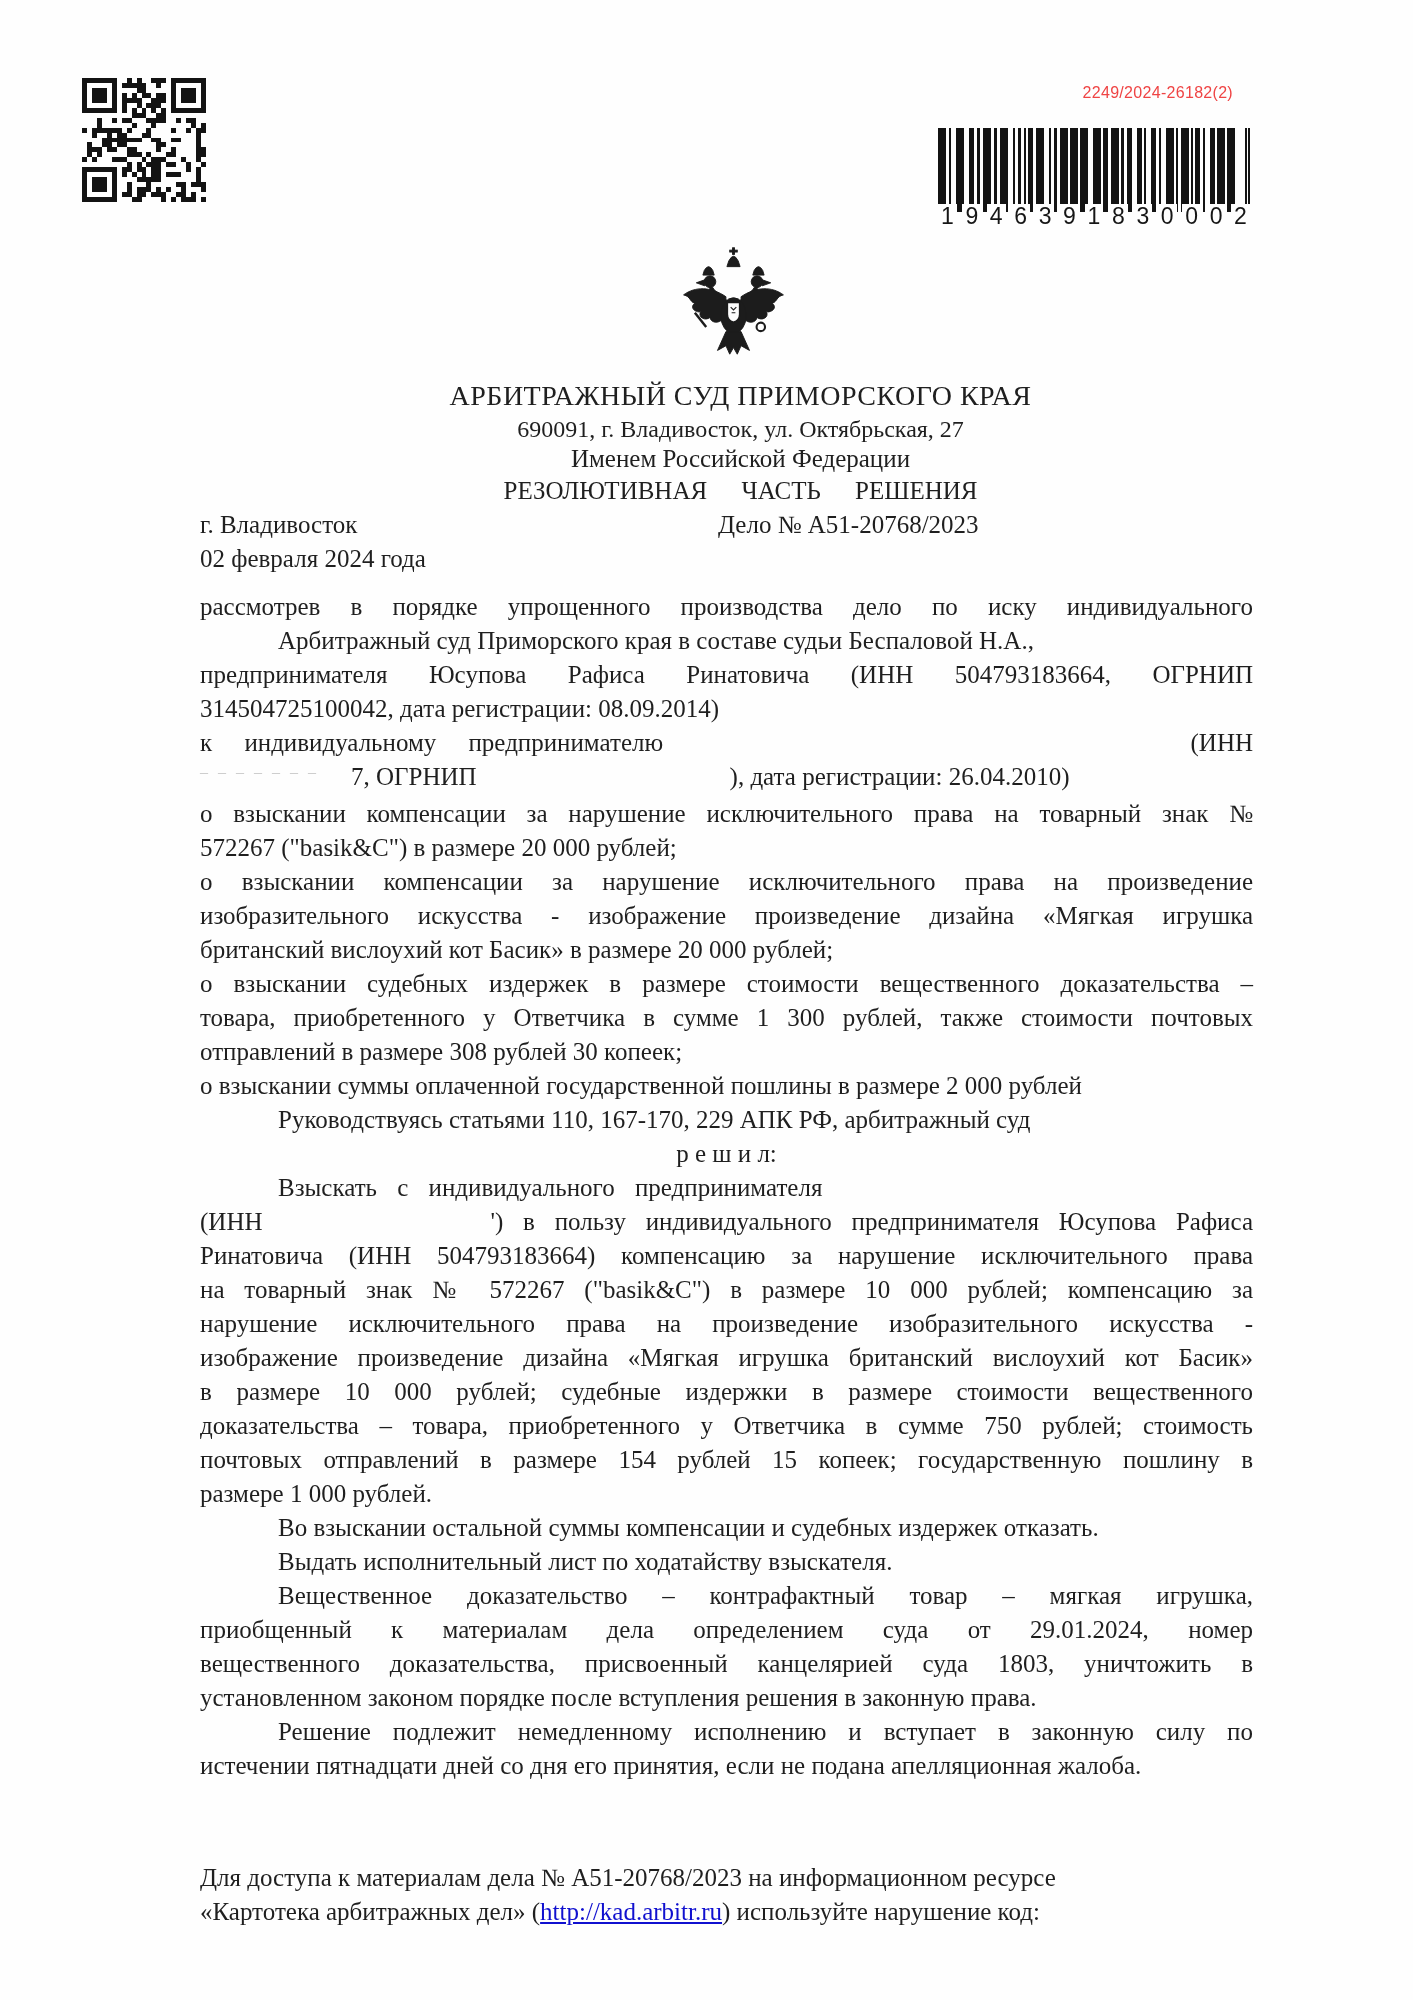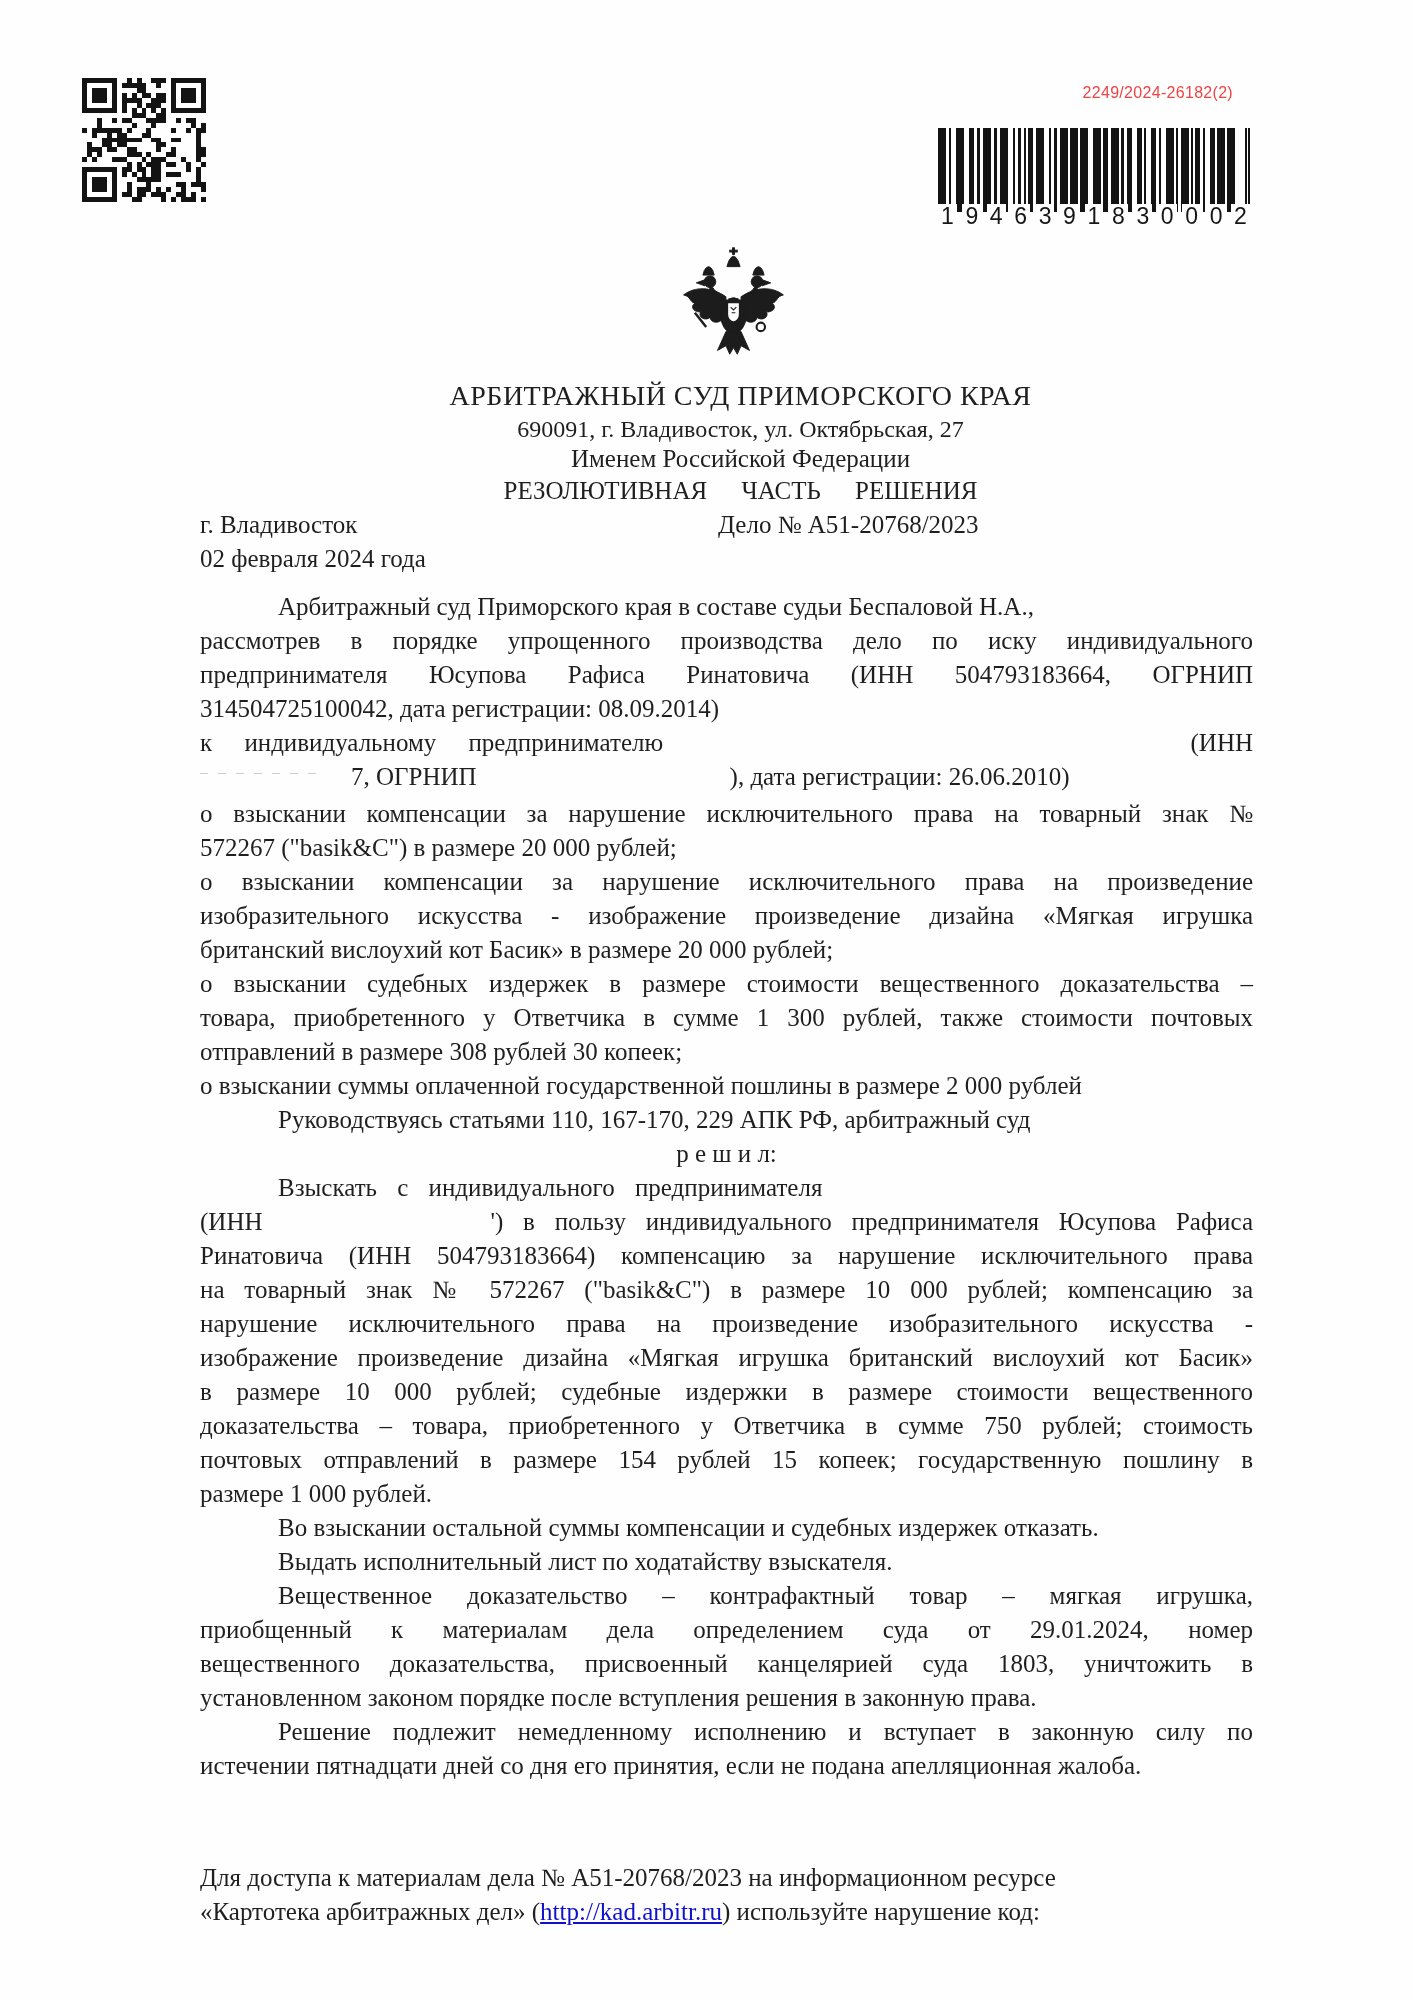--- a/index.html
+++ b/index.html
@@ -347,34 +347,34 @@
       <div class="h-type">РЕЗОЛЮТИВНАЯ ЧАСТЬ РЕШЕНИЯ</div>
     </div>
 
     <div class="caseline">
       <span>г. Владивосток</span>
       <span class="caselabel">Дело №  А51-20768/2023</span>
     </div>
     <div class="dateline">02 февраля 2024 года</div>
 
     <div class="bodylines">
+        <div class="tl str"><span>рассмотрев в порядке упрощенного производства дело по иску индивидуального</span></div>
         <div class="tl ind"><span>Арбитражный суд Приморского края в составе судьи Беспаловой Н.А.,</span></div>
-        <div class="tl str"><span>рассмотрев в порядке упрощенного производства дело по иску индивидуального</span></div>
         <div class="tl str"><span>предпринимателя Юсупова Рафиса Ринатовича (ИНН 504793183664, ОГРНИП</span></div>
         <div class="tl"><span>314504725100042, дата регистрации: 08.09.2014)</span></div>
         <div class="tl fx">
           <span style="word-spacing: 26px;">к индивидуальному предпринимателю</span>
           <span class="gap" style="flex: 1 1 auto;"></span>
           <span>(ИНН</span>
         </div>
         <div class="tl fx">
           <span class="ghost">– – – – – – –</span>
           <span>7, ОГРНИП</span>
           <span class="gap" style="flex: 0 0 205px;"></span>
-          <span>), дата регистрации: 26.06.2010)</span>
+          <span>), дата регистрации: 26.04.2010)</span>
           <span class="gap" style="flex: 1 1 auto;"></span>
         </div>
         <div class="tl str"><span>о взыскании компенсации за нарушение исключительного права на товарный знак №</span></div>
         <div class="tl"><span>572267 ("basik&amp;C") в размере 20 000 рублей;</span></div>
         <div class="tl str"><span>о взыскании компенсации за нарушение исключительного права на произведение</span></div>
         <div class="tl str"><span>изобразительного искусства - изображение произведение дизайна «Мягкая игрушка</span></div>
         <div class="tl"><span>британский вислоухий кот Басик» в размере 20 000 рублей;</span></div>
         <div class="tl str"><span>о взыскании судебных издержек в размере стоимости вещественного доказательства –</span></div>
         <div class="tl str"><span>товара, приобретенного у Ответчика в сумме 1 300 рублей, также стоимости почтовых</span></div>
         <div class="tl"><span>отправлений в размере 308 рублей 30 копеек;</span></div>

